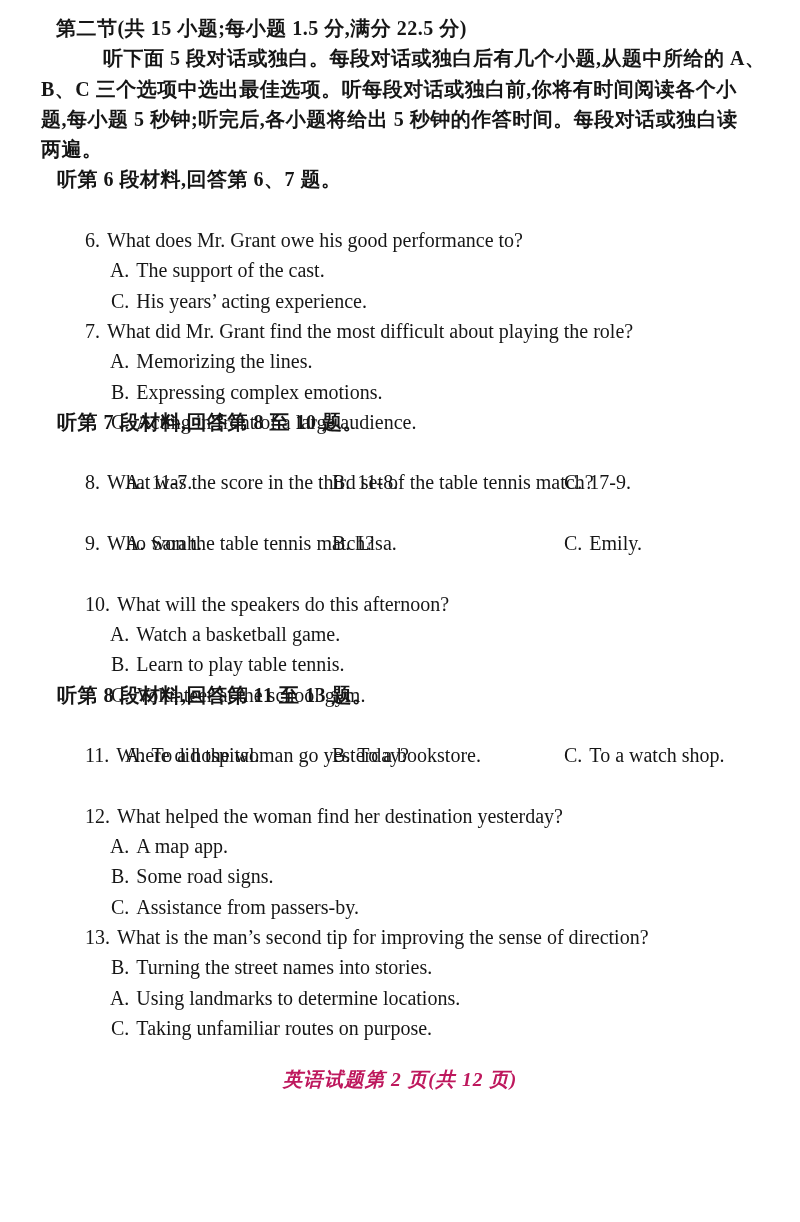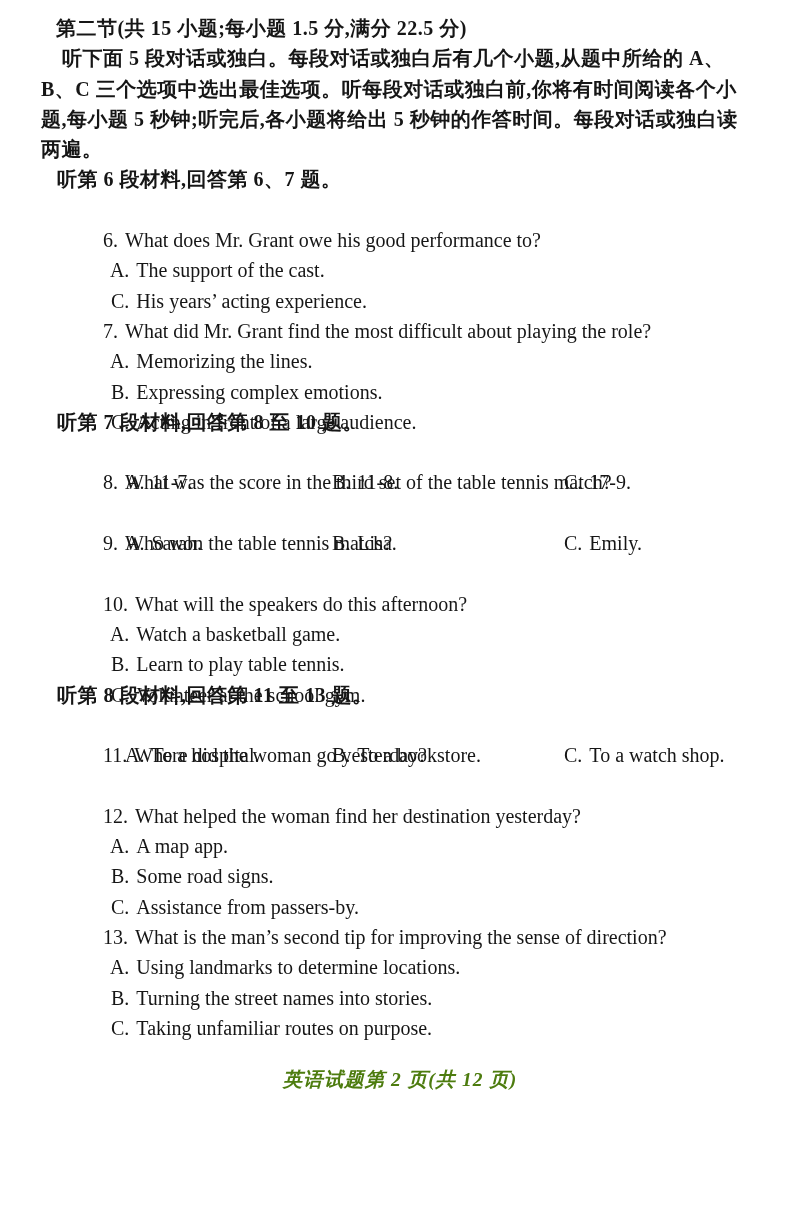--- a/index.html
+++ b/index.html
@@ -13,37 +13,37 @@
   .page { position: relative; width: 800px; height: 1222px; background: #ffffff; }
   .content { padding-top: 13px; }
   .line {
     height: 30.3px; line-height: 30.3px;
     font-size: 20px;
     white-space: pre;
   }
   .zh { font-weight: 700; letter-spacing: 0.5px; }
   .hdr  { padding-left: 56px; }
   .para { padding-left: 41px; }
-  .para-first { text-indent: 62px; }
+  .para-first { padding-left: 41px; text-indent: 62px; }
   .note { padding-left: 57px; }
-  .q    { padding-left: 73px; }
+  .q    { padding-left: 55px; }
   .opt  { padding-left: 81px; }
   .qn { margin-right: 7px; }
   .ol { margin-right: 7px; }
   .optrow { position: relative; }
   .optrow .cell { position: absolute; top: 0; }
   .optrow .col-a { left: 81px; margin-left: 44px; }
   .optrow .col-b { left: 332px; }
   .optrow .col-c { left: 564px; }
   .footer {
     position: absolute; top: 1066px; left: 0; width: 800px;
     text-align: center;
     font-size: 19.5px; font-style: italic; font-weight: 600;
     letter-spacing: 1px;
-    color: #4d7c0f;
+    color: #be185d;
   }
 </style>
 </head>
 <body>
 
 <div class="page">
   <div class="content">
 
     <div class="line zh hdr">第二节(共 15 小题;每小题 1.5 分,满分 22.5 分)</div>
 
@@ -131,24 +131,24 @@
       <span class="ol">B.</span><span>Some road signs.</span>
     </div>
     <div class="line opt">
       <span class="ol">C.</span><span>Assistance from passers-by.</span>
     </div>
 
     <div class="line q">
       <span class="qn">13.</span><span>What is the man’s second tip for improving the sense of direction?</span>
     </div>
     <div class="line opt">
-      <span class="ol">A.</span><span>Using landmarks to determine locations.</span>
+      <span class="ol">B.</span><span>Turning the street names into stories.</span>
     </div>
     <div class="line opt">
-      <span class="ol">B.</span><span>Turning the street names into stories.</span>
+      <span class="ol">A.</span><span>Using landmarks to determine locations.</span>
     </div>
     <div class="line opt">
       <span class="ol">C.</span><span>Taking unfamiliar routes on purpose.</span>
     </div>
 
   </div>
 
   <div class="footer">英语试题第 2 页(共 12 页)</div>
 </div>
 

